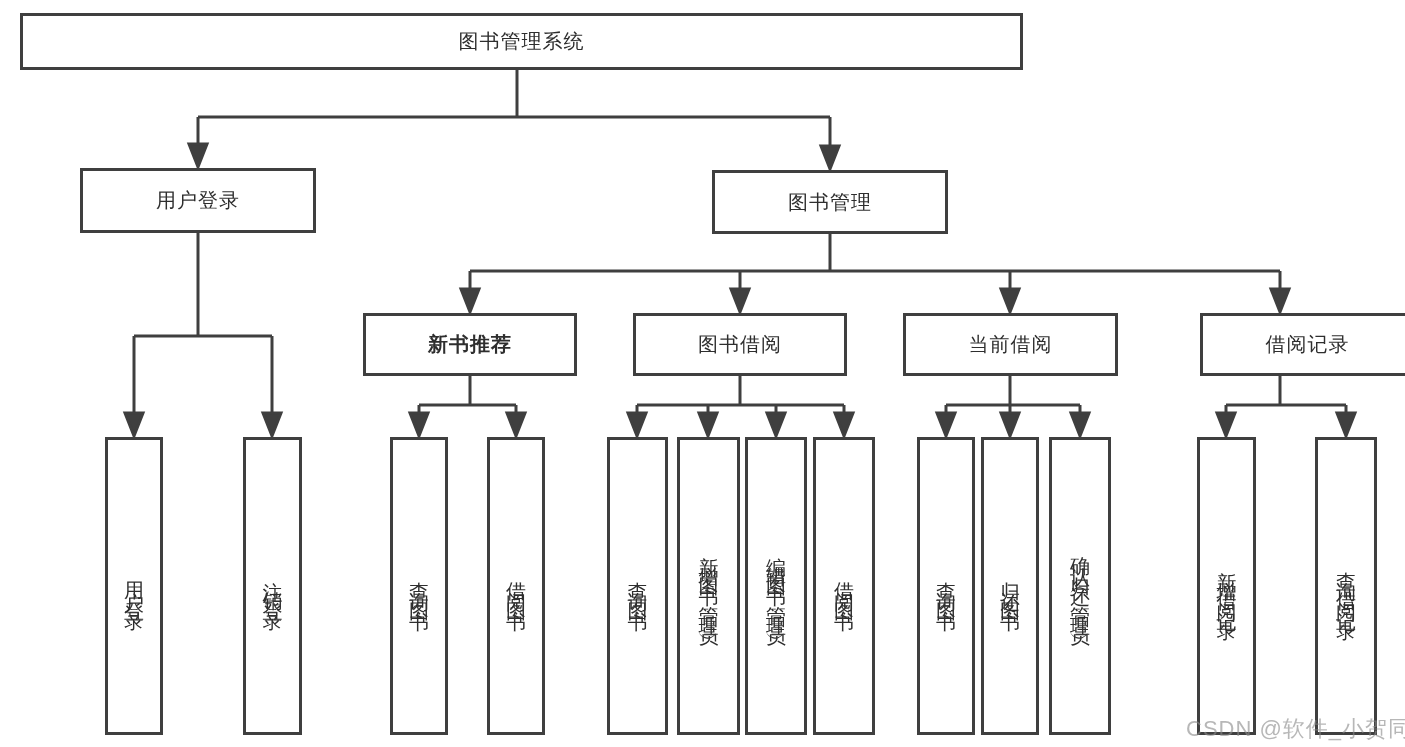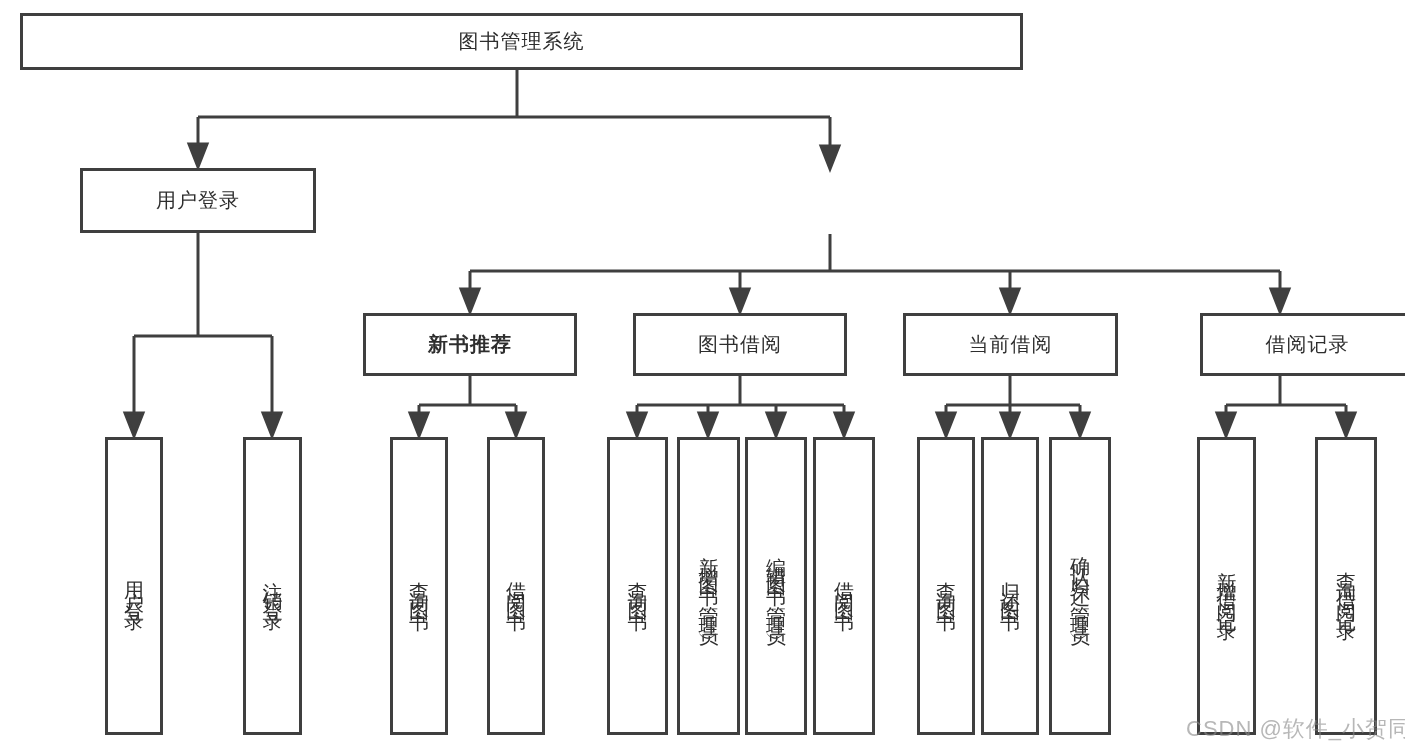--- a/index.html
+++ b/index.html
@@ -144,20 +144,23 @@
     </g>
   </svg>
 
   <div class="node" id="root">
     <span>图书管理系统</span>
   </div>
 
   <div class="node" id="l2-user">
     <span>用户登录</span>
   </div>
+  <div class="node" id="l2-book">
+    <span>图书管理</span>
+  </div>
 
   <div class="node" id="l3-new">
     <span>新书推荐</span>
   </div>
   <div class="node" id="l3-cur">
     <span>当前借阅</span>
   </div>
   <div class="node" id="l3-bor">
     <span>图书借阅</span>
   </div>

